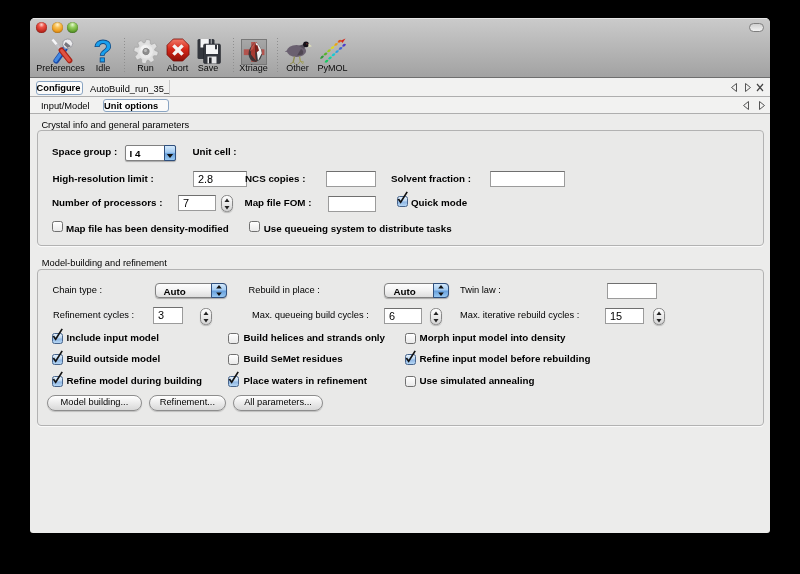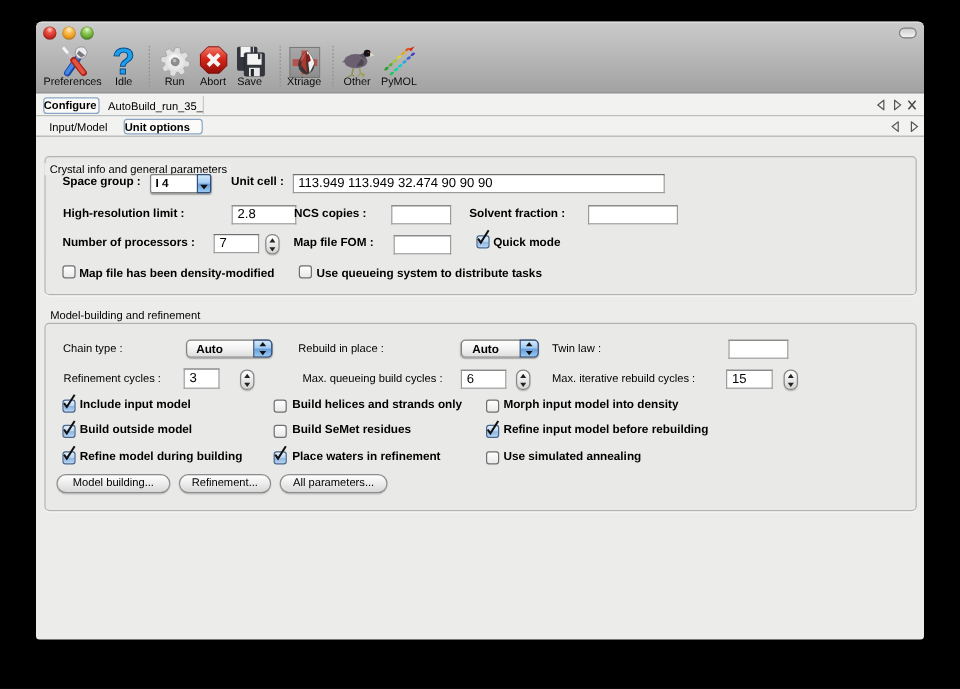--- a/index.html
+++ b/index.html
@@ -156,33 +156,32 @@
   <div id="tabs2">
     <div class="rlbl" style="left:11px;top:4.4px">Input/Model</div>
     <div class="seltab" style="left:73px;top:1.5px;width:66px;height:13.5px;font-size:9.3px;line-height:12px">Unit options</div>
     <svg style="position:absolute;left:712px;top:4px" width="24" height="9" viewBox="0 0 24 9">
       <path d="M6.5 0.5 L6.5 8.5 L1.5 4.5 Z" fill="none" stroke="#555" stroke-width="1"></path>
       <path d="M17.5 0.5 L17.5 8.5 L22.5 4.5 Z" fill="none" stroke="#555" stroke-width="1"></path>
     </svg>
   </div>
 
   <div class="gbox" style="top:111.5px;height:116px"></div>
-  <div class="glabel" style="left:7.4px;top:118px">Crystal info and general parameters</div>
+  <div class="glabel" style="left:7.4px;top:102px">Crystal info and general parameters</div>
 
   <div class="lbl" style="left:22px;top:129px">Space group :</div>
   <div class="combo" style="left:94.5px;top:126.5px;width:51px;height:16px;background:#fff;border-radius:2px">
     <div style="position:absolute;left:4px;top:2px;font-size:9.8px;font-weight:bold">I 4</div>
     <div class="ccap" style="height:16px;width:12px;border-radius:0 2px 2px 0">
         <svg width="10" height="14" viewBox="0 0 10 14" style="margin-top:3px">
           <path d="M1.8 5 L8.2 5 L5 9 Z" fill="#111"></path>
         </svg>
       </div>
   </div>
   <div class="lbl" style="left:162.5px;top:129px">Unit cell :</div>
-  <div class="fld" style="left:213.5px;top:126.5px;width:310px;height:16px">113.949 113.949 32.474 90 90 90</div>
 
   <div class="lbl" style="left:22.5px;top:156px">High-resolution limit :</div>
   <div class="fld" style="left:163px;top:153px;width:54px;height:16px">2.8</div>
   <div class="lbl" style="left:215px;top:156px">NCS copies :</div>
   <div class="fld" style="left:296px;top:153px;width:50px;height:16px"></div>
   <div class="lbl" style="left:361px;top:156px">Solvent fraction :</div>
   <div class="fld" style="left:460px;top:153px;width:75px;height:16px"></div>
 
   <div class="lbl" style="left:22px;top:179.5px">Number of processors :</div>
   <div class="fld" style="left:148px;top:177px;width:38px;height:16px">7</div>

